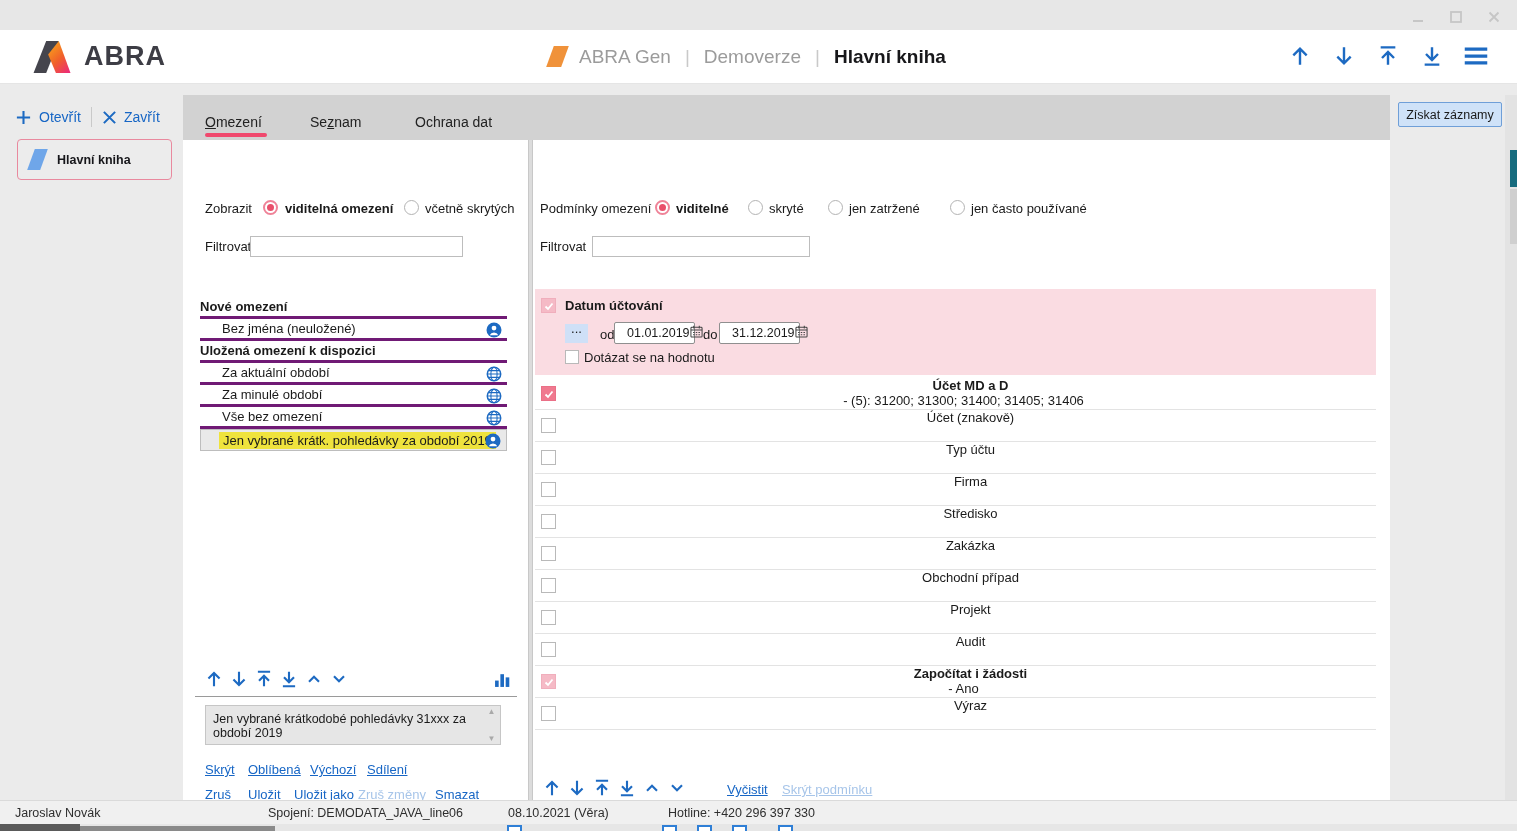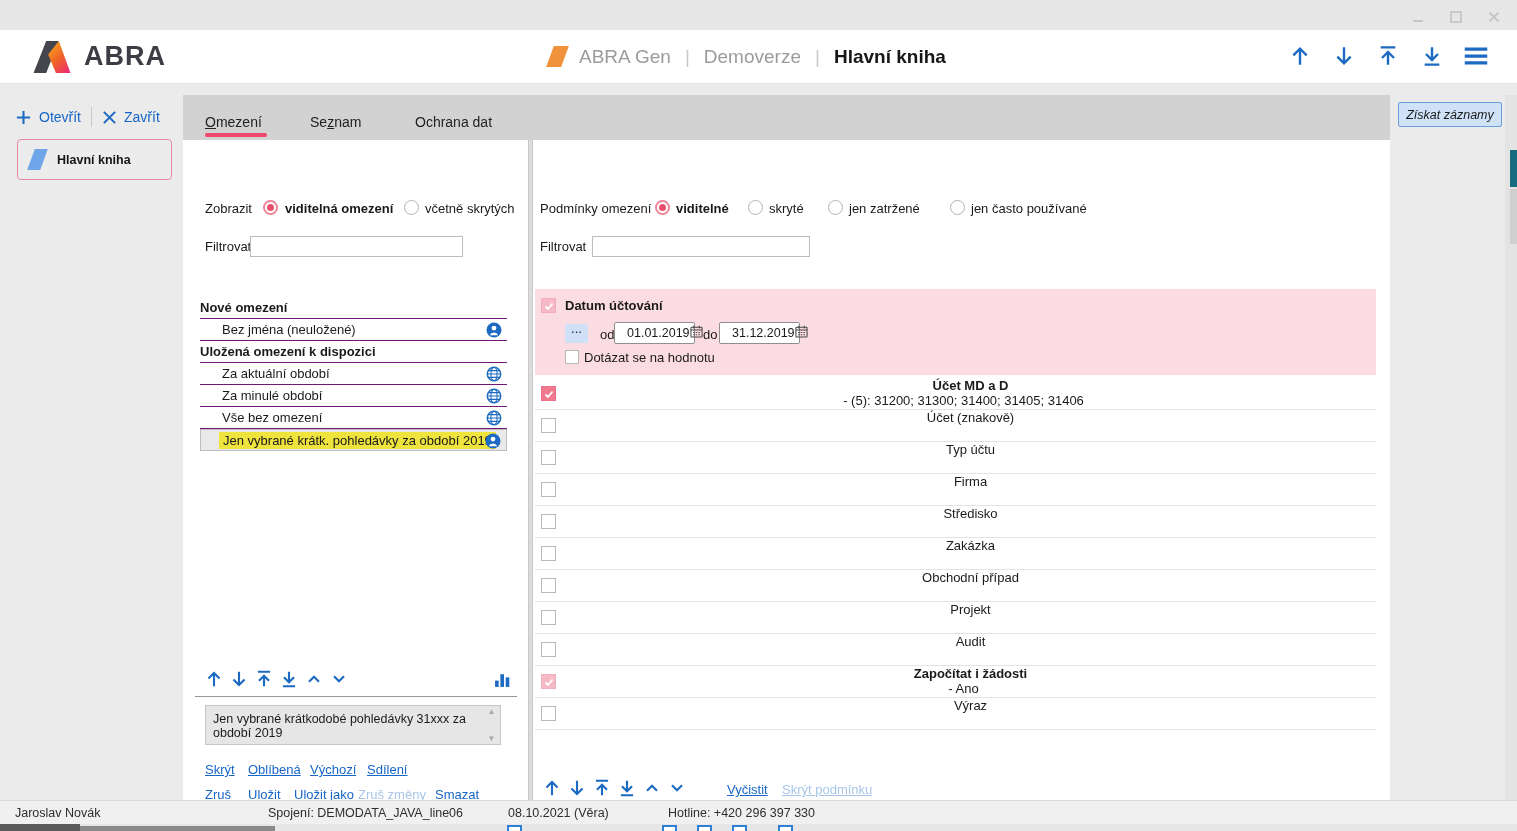--- a/index.html
+++ b/index.html
@@ -45,21 +45,21 @@
 
   
   .radio{position:absolute;width:15px;height:15px;border-radius:50%;border:1px solid #b3b3b3;background:#fff;box-sizing:border-box;}
   .radio.sel{border:2px solid #ef8398;}
   .radio.sel::after{content:"";position:absolute;left:2px;top:2px;width:7px;height:7px;border-radius:50%;background:#e94f6b;}
   .rlabel{position:absolute;font-size:13px;}
   .rlabel.bold{font-weight:bold;}
 
   
   .l-list{position:absolute;left:17px;top:157px;width:307px;}
-  .l-row{position:relative;height:22px;border-bottom:1px solid #701a75;display:flex;align-items:center;box-sizing:border-box;}
+  .l-row{position:relative;height:22px;border-bottom:3px solid #701a75;display:flex;align-items:center;box-sizing:border-box;}
   .l-row.l-header{font-weight:bold;}
   .l-row .txt{padding-left:22px;font-size:13px;white-space:nowrap;}
   .l-row.l-header .txt{padding-left:0;}
   .l-row .rowicon{position:absolute;right:5px;top:3px;width:16px;height:16px;}
   .l-row.selected{background:#e9e9e9;border:1px solid #bdbdbd;}
   .l-row.selected .txt{background:#efe33d;padding:1px 4px 1px 4px;margin-left:18px;}
 
   
   .arrowbar svg{display:block;}
   .abtn{width:22px;height:22px;display:flex;align-items:center;justify-content:center;cursor:pointer;}
@@ -87,21 +87,21 @@
   .cond-list{position:absolute;left:352px;top:238px;width:841px;}
   .cond-row{position:relative;height:32px;border-bottom:1px solid #e3e3e3;display:flex;align-items:center;box-sizing:border-box;flex-direction:column;}
   .cond-row .cb{left:6px;top:8px;}
   .cond-row .clabel{margin-left:30px;font-size:13px;white-space:nowrap;}
   .cond-row .clabel.bold{font-weight:bold;}
   .cond-row .cvalue{margin-left:16px;font-size:13px;white-space:nowrap;}
 
   .none-red{position:absolute;font-size:13px;font-weight:bold;color:#e8436b;}
 
   
-  .getrecords{position:absolute;left:1398px;top:102px;width:102px;height:23px;background:#cfe2f8;border:1px solid #6f9fd8;border-radius:2px;display:flex;align-items:center;justify-content:center;font-size:12.5px;cursor:pointer;font-style:italic;}
+  .getrecords{position:absolute;left:1398px;top:102px;width:102px;height:23px;background:#cfe2f8;border:1px solid #6f9fd8;border-radius:2px;display:flex;align-items:center;justify-content:center;font-size:12.5px;cursor:pointer;}
 
   
   .edge-strip{position:absolute;left:1505px;top:95px;width:12px;height:705px;background:#e3e3e3;}
   .edge-teal{position:absolute;left:1510px;top:150px;width:7px;height:37px;background:#176b7e;}
   .edge-grad{position:absolute;left:1510px;top:189px;width:7px;height:55px;background:#cfcfcf;}
 
   
   .statusbar{position:absolute;left:0;top:800px;width:100%;height:24px;background:#f0f0f0;border-top:1px solid #dadada;box-sizing:border-box;font-size:12.5px;color:#2e2e2e;}
   .statusbar span{position:absolute;top:5px;white-space:nowrap;}
 

